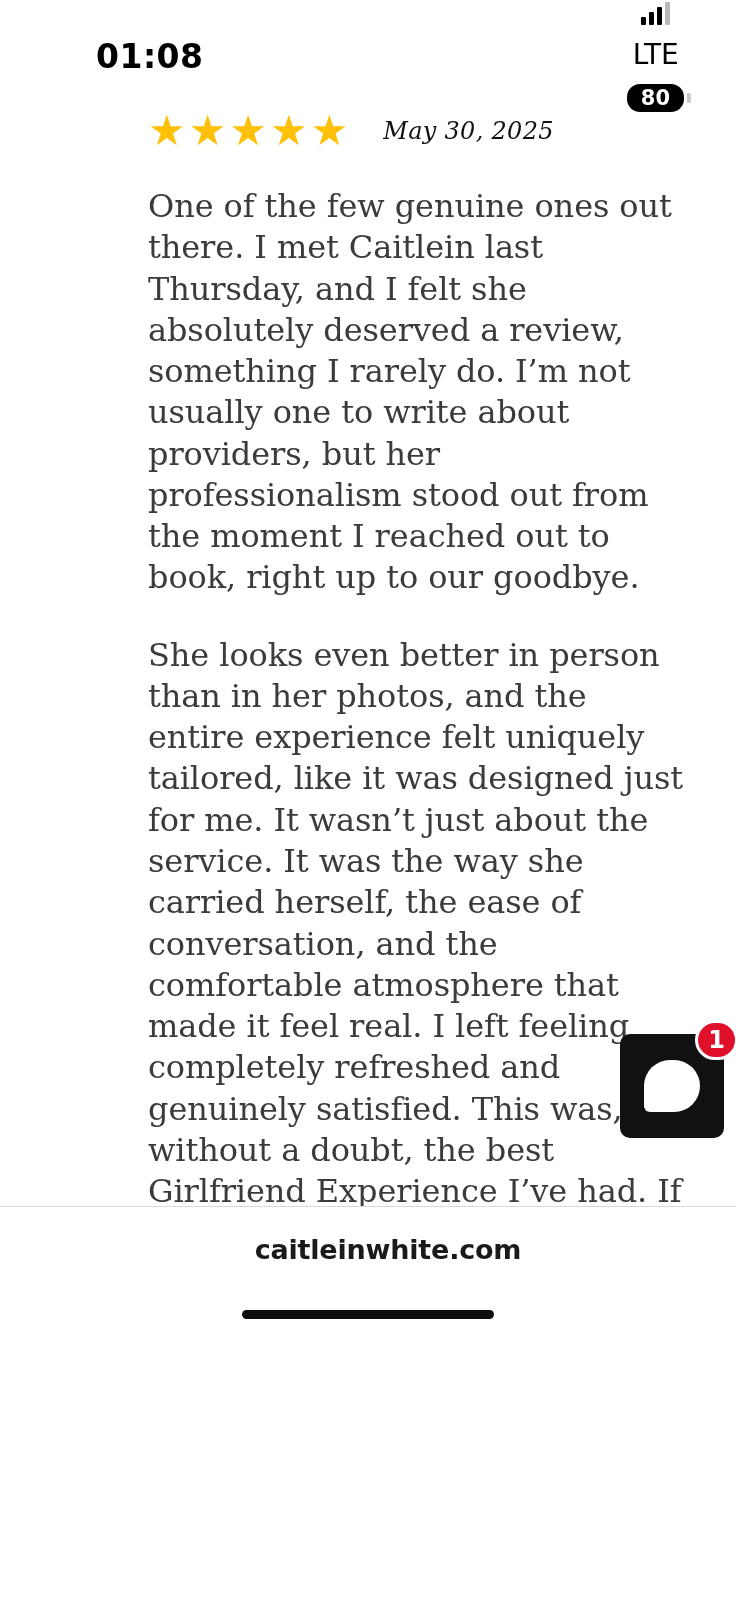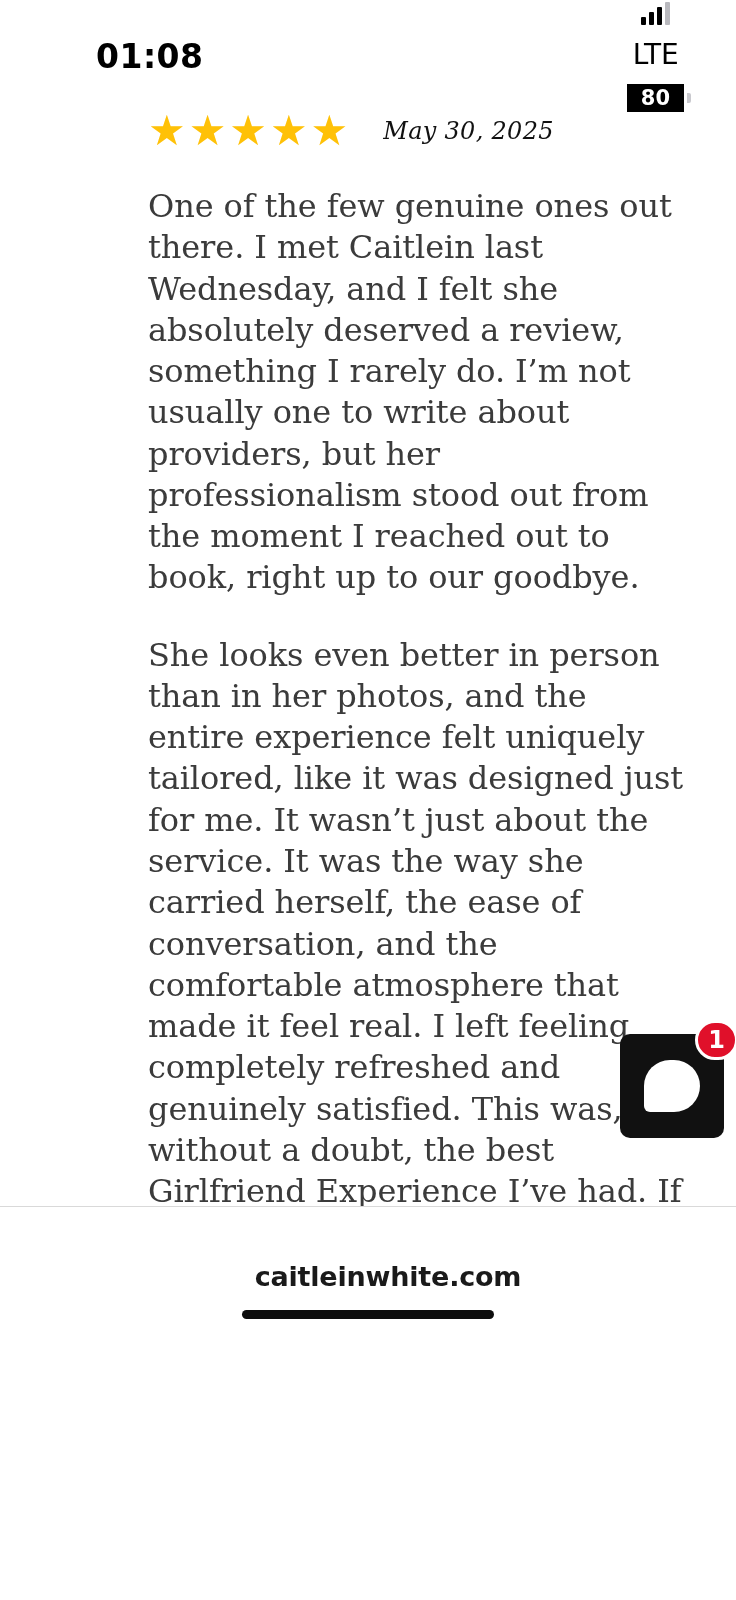--- a/index.html
+++ b/index.html
@@ -65,21 +65,21 @@
     font-family: "DejaVu Sans", sans-serif;
     font-size: 28px;
     font-weight: 500;
     color: #000;
     letter-spacing: -0.3px;
   }
   .battery {
     position: relative;
     width: 57px;
     height: 28px;
-    border-radius: 0;
+    border-radius: 13px;
     background: #000;
     display: flex;
     align-items: center;
     justify-content: center;
   }
   .battery::after {
     content: "";
     position: absolute;
     right: -7px;
     top: 9px;
@@ -186,21 +186,21 @@
     justify-content: center;
     border: 3px solid #ffffff;
   }
 
   
   .browser-bar {
     flex: 0 0 86px;
     border-top: 1px solid #d9d9d9;
     background: #ffffff;
     display: flex;
-    align-items: flex-end;
+    align-items: center;
     justify-content: center;
     padding-left: 40px;
   }
   .browser-url {
     font-family: "DejaVu Sans", sans-serif;
     font-size: 27px;
     font-weight: 600;
     color: #1a1a1a;
     letter-spacing: -0.2px;
   }
@@ -242,21 +242,21 @@
   <div class="content">
 
     <div class="review">
 
       <div class="review-head">
         <div class="stars">★★★★★</div>
         <div class="review-date">May 30, 2025</div>
       </div>
 
       <div class="review-body">
-        <p>One of the few genuine ones out there. I met Caitlein last Wednesday, and I felt she absolutely deserved a review, something I rarely do. I’m not usually one to write about providers, but her professionalism stood out from the moment I reached out to book, right up to our goodbye.</p>
+        <p>One of the few genuine ones out there. I met Caitlein last Thursday, and I felt she absolutely deserved a review, something I rarely do. I’m not usually one to write about providers, but her professionalism stood out from the moment I reached out to book, right up to our goodbye.</p>
         <p>She looks even better in person than in her photos, and the entire experience felt uniquely tailored, like it was designed just for me. It wasn’t just about the service. It was the way she carried herself, the ease of conversation, and the comfortable atmosphere that made it feel real. I left feeling completely refreshed and genuinely satisfied. This was, without a doubt, the best Girlfriend Experience I’ve had. If you’re a respectful, mature gentleman looking for a smooth, private, and high-quality encounter, she’s worth your time. Highly recommended.</p>
       </div>
 
     </div>
 
     <div class="chat-widget">
       <div class="bubble"></div>
       <div class="chat-badge">1</div>
     </div>
 

